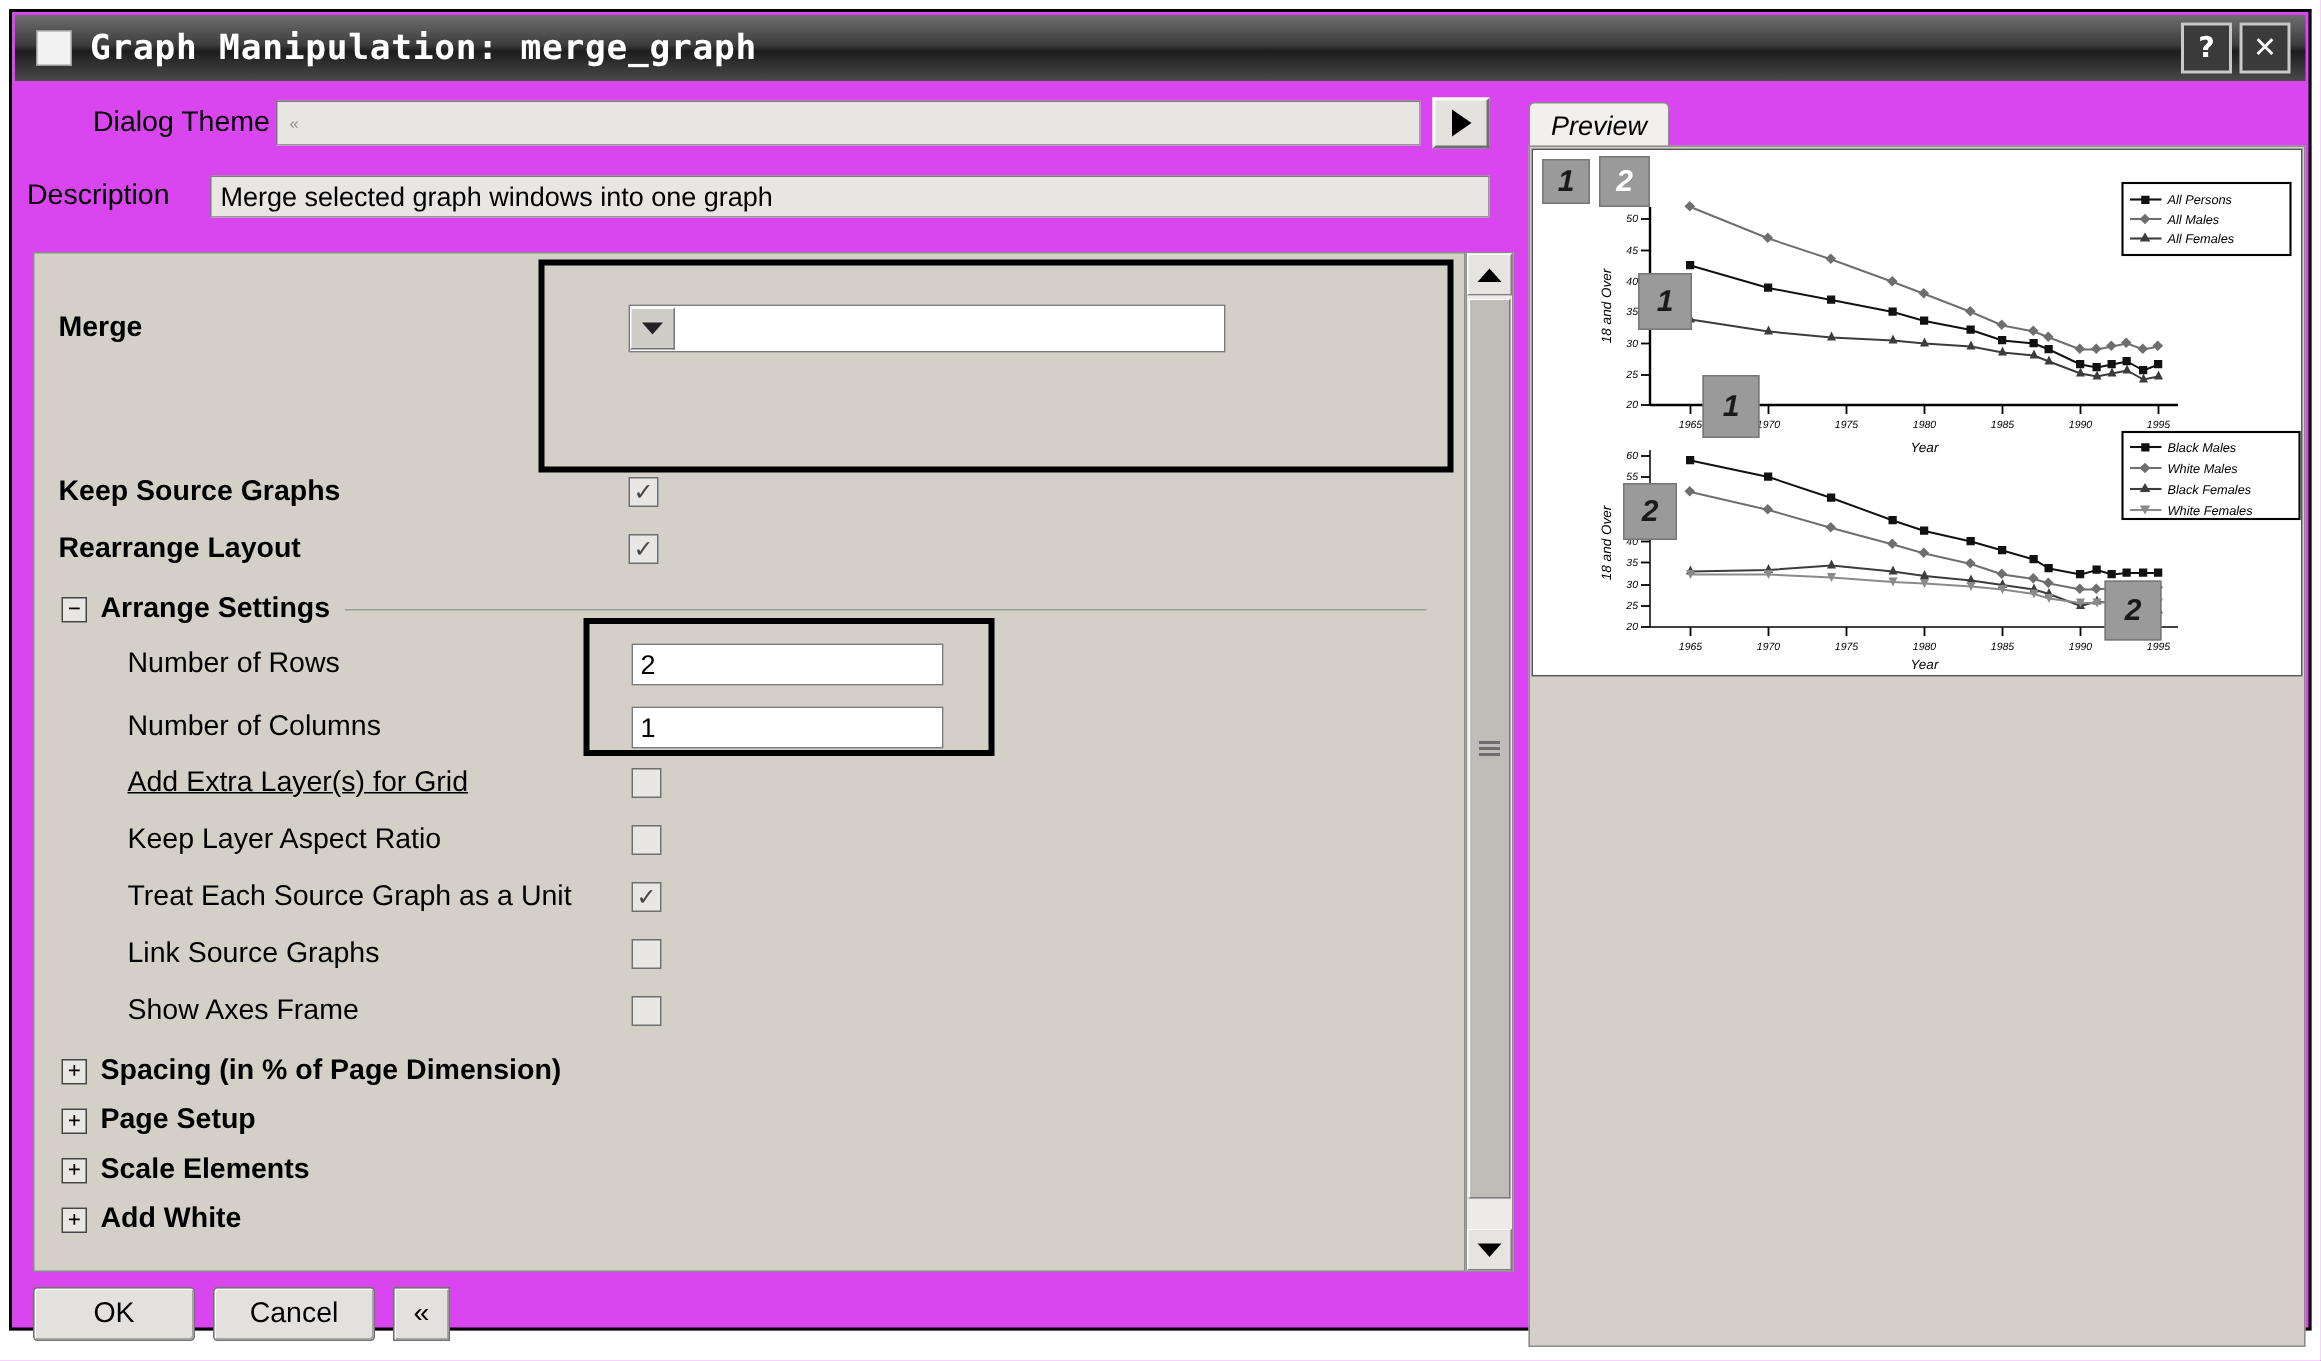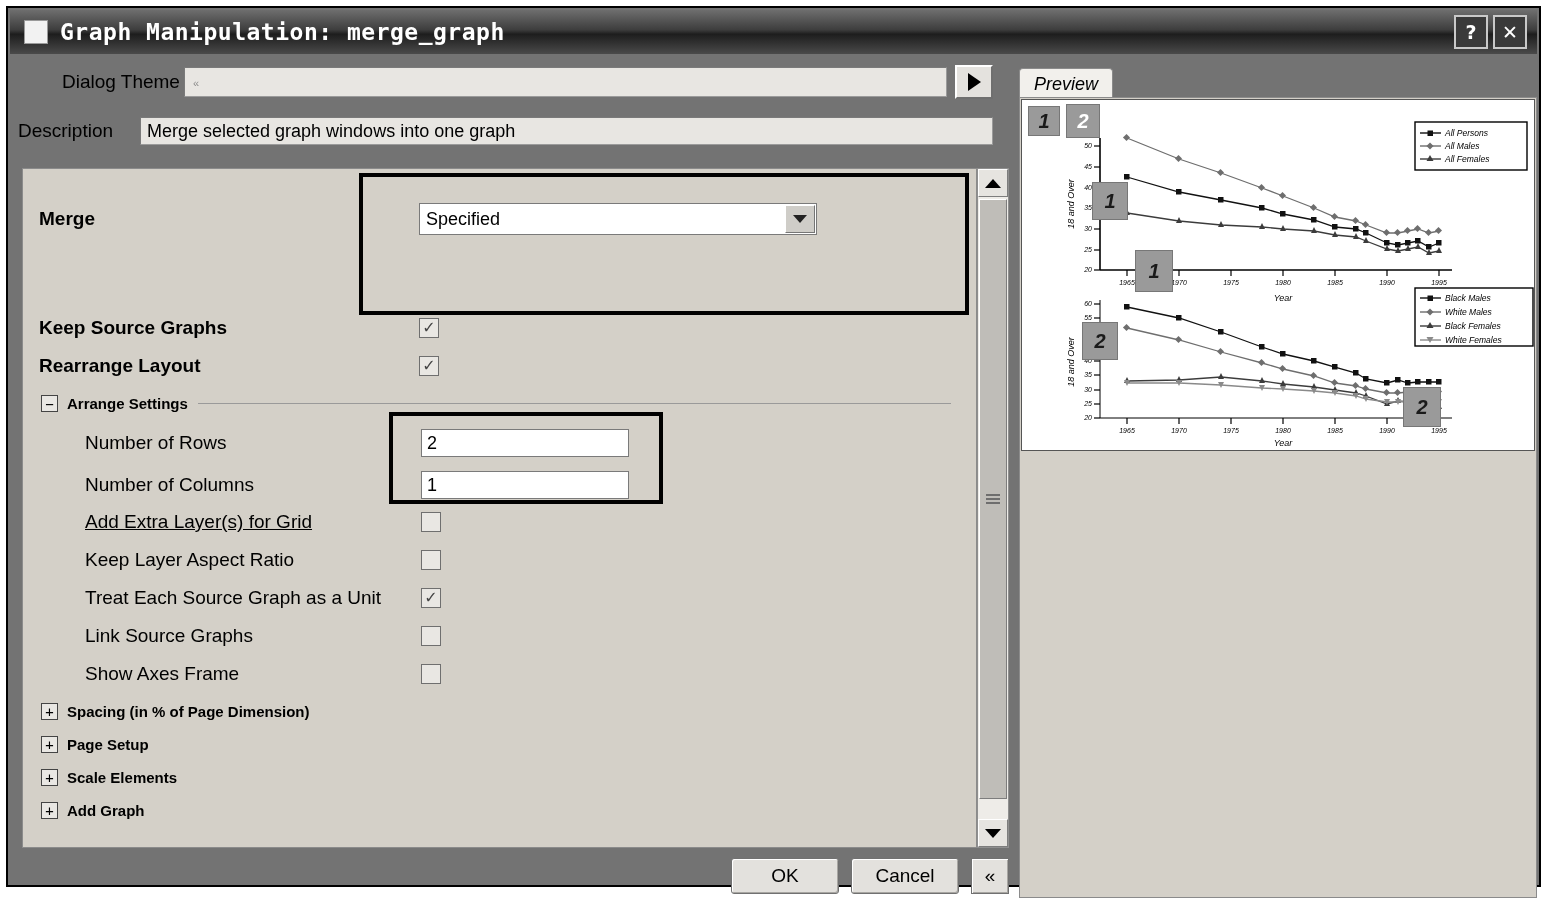--- a/index.html
+++ b/index.html
@@ -1,20 +1,20 @@
 <!DOCTYPE html>
 <html><head>
 <meta charset="utf-8">
 <style>
   html,body{margin:0;padding:0;background:#fff;}
   body{width:1547px;height:907px;font-family:"Liberation Sans",sans-serif;
        -webkit-font-smoothing:none;overflow:hidden;}
 
   .window{position:absolute;left:6px;top:6px;width:1535px;height:881px;
-          background:#737373;border:2px solid #000;box-sizing:border-box;}
+          background:#d946ef;border:2px solid #000;box-sizing:border-box;}
 
   
   .titlebar{position:absolute;left:2px;top:2px;right:2px;height:44px;
             background:linear-gradient(180deg,#6e6e6e 0%,#3d3d3d 45%,#1d1d1d 55%,#4a4a4a 100%);
             display:flex;align-items:center;}
   .tb-icon{width:22px;height:22px;background:#f2f2f2;margin-left:14px;
            border:1px solid #9a9a9a;}
   .tb-title{color:#fff;font-family:"DejaVu Sans Mono",monospace;font-size:23px;
             font-weight:bold;margin-left:12px;letter-spacing:.5px;white-space:nowrap;}
   .tb-btns{margin-left:auto;display:flex;gap:5px;margin-right:10px;}
@@ -98,26 +98,26 @@
        font-size:16px;color:#444;font-family:"DejaVu Sans",sans-serif;line-height:1;}
 
   .txtbox{width:208px;height:28px;background:#fff;border:1px solid #7a7a7a;
           font-size:18px;color:#000;padding-left:5px;box-sizing:border-box;
           display:flex;align-items:center;}
 
   .group-hdr{position:absolute;display:flex;align-items:center;}
   .pm{width:17px;height:17px;border:1px solid #444;background:#e9e7e3;
       display:flex;align-items:center;justify-content:center;font-size:14px;
       line-height:1;color:#000;font-family:"DejaVu Sans Mono",monospace;box-sizing:border-box;}
-  .group-title{font-size:15px;font-weight:bold;margin-left:9px;white-space:nowrap;}
+  .group-title{font-size:19px;font-weight:bold;margin-left:9px;white-space:nowrap;}
   .group-rule{height:1px;background:#9a9a9a;margin-left:10px;}
 
   
   .btnrow{position:absolute;left:14px;top:846px;width:987px;height:44px;
-          display:flex;align-items:center;justify-content:flex-end;gap:12px;}
+          display:flex;align-items:center;gap:12px;}
   .btn{width:108px;height:36px;background:#e3e1dd;border:1px solid #717171;
        border-radius:3px;font-size:19px;display:flex;align-items:center;
        justify-content:center;box-sizing:border-box;
        box-shadow:inset 1px 1px 0 #fff,inset -1px -1px 0 #a8a6a2;}
   .btn-sm{width:38px;height:36px;background:#e3e1dd;border:1px solid #717171;
           font-size:19px;display:flex;align-items:center;justify-content:center;
           box-sizing:border-box;box-shadow:inset 1px 1px 0 #fff,inset -1px -1px 0 #a8a6a2;}
 
   
   .prev-wrap{position:absolute;left:1011px;top:60px;width:518px;height:830px;font-style:italic;}
@@ -163,21 +163,20 @@
   </div>
 
   <div class="settings">
 
     <div class="hl" id="hl-merge"></div>
     <div class="hl" id="hl-rc"></div>
 
     <div class="row" style="left:16px;top:34px;">
       <div class="row-label bold" style="width:380px;">Merge</div>
       <div class="combo">
-        <div class="combo-text">Specified</div>
         <div class="combo-btn">
           <div class="chev"></div>
         </div>
       </div>
     </div>
 
 
     <div class="row" style="left:16px;top:148px;">
       <div class="row-label bold" style="width:380px;">Keep Source Graphs</div>
       <div class="chk">✓</div>
@@ -231,21 +230,21 @@
     <div class="group-hdr" style="left:18px;top:567px;">
       <div class="pm">+</div>
       <div class="group-title">Page Setup</div>
     </div>
     <div class="group-hdr" style="left:18px;top:600px;">
       <div class="pm">+</div>
       <div class="group-title">Scale Elements</div>
     </div>
     <div class="group-hdr" style="left:18px;top:633px;">
       <div class="pm">+</div>
-      <div class="group-title">Add Graph</div>
+      <div class="group-title">Add White</div>
     </div>
   </div>
 
   <div class="sbar">
     <div class="sb-arrow">
         <div class="tri-up"></div>
       </div>
     <div class="sb-track">
       <div class="sb-thumb">
           <div class="grip"></div>

